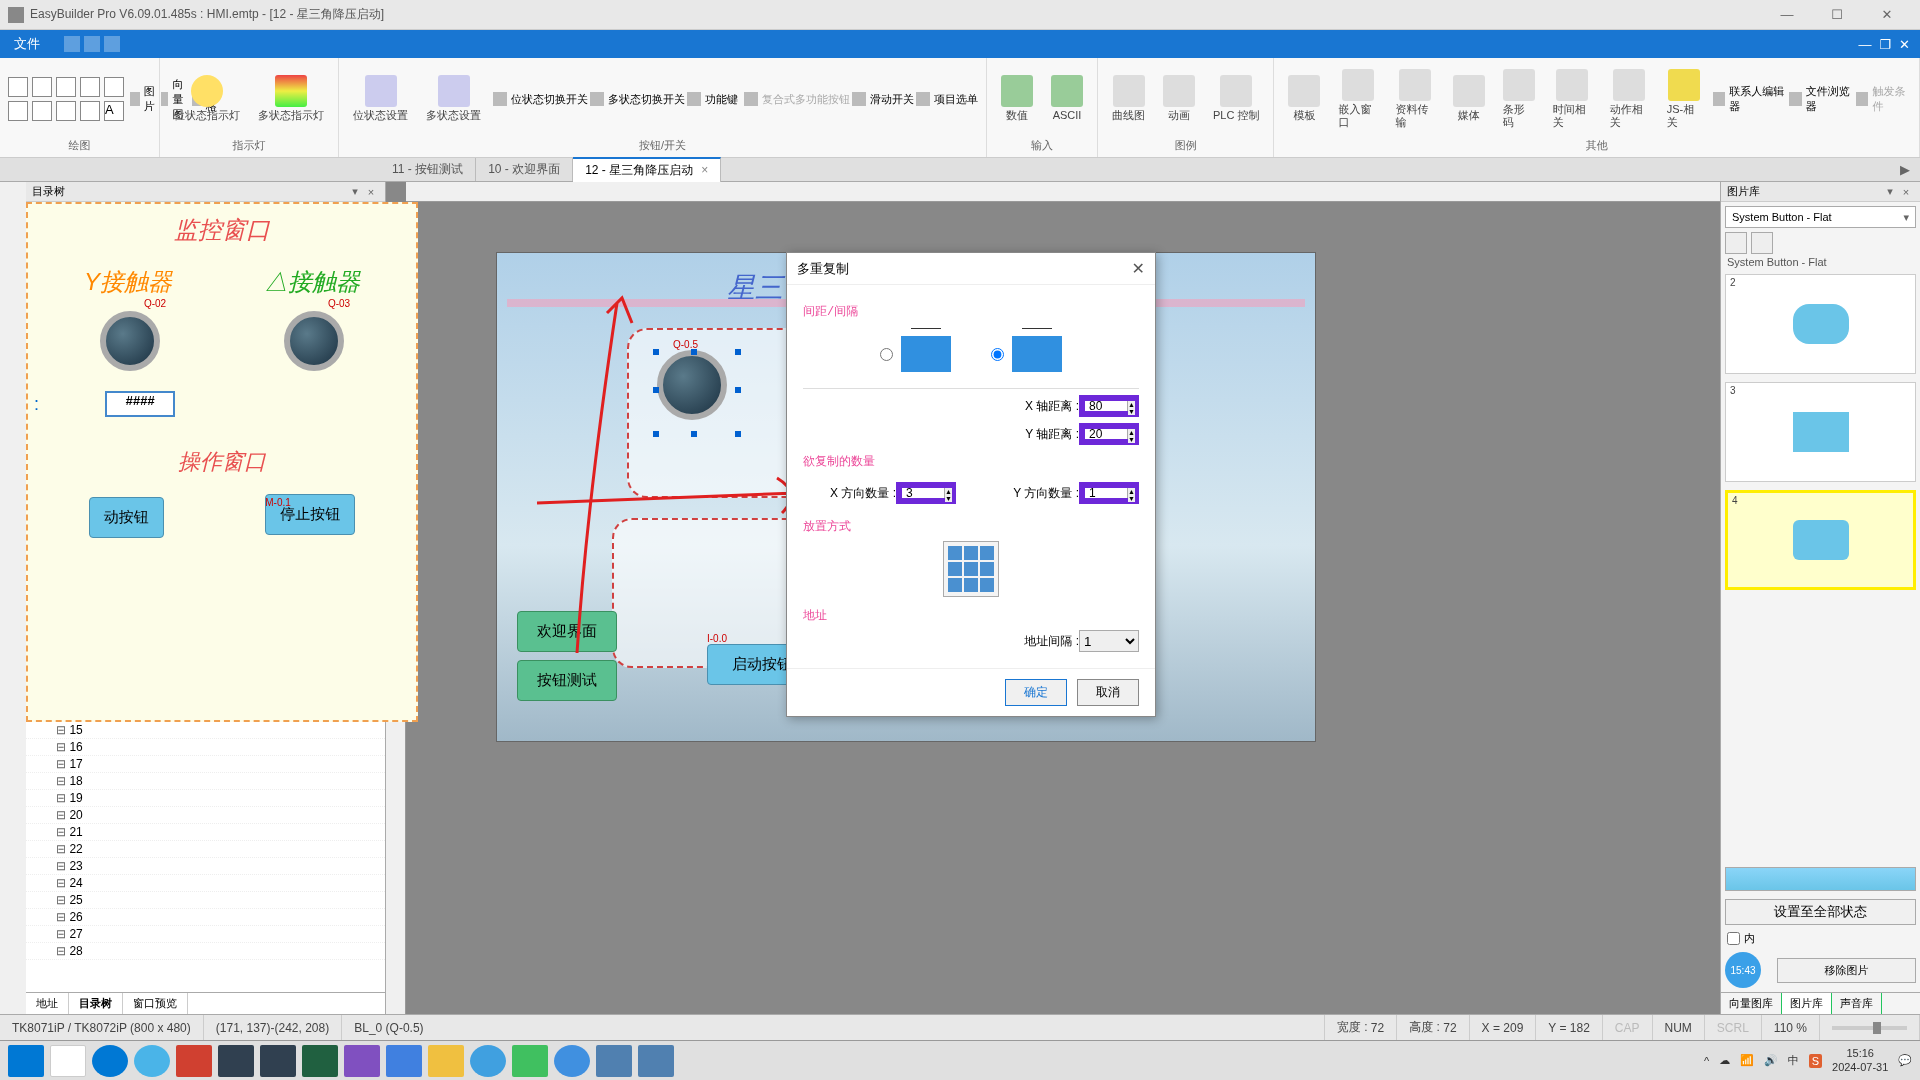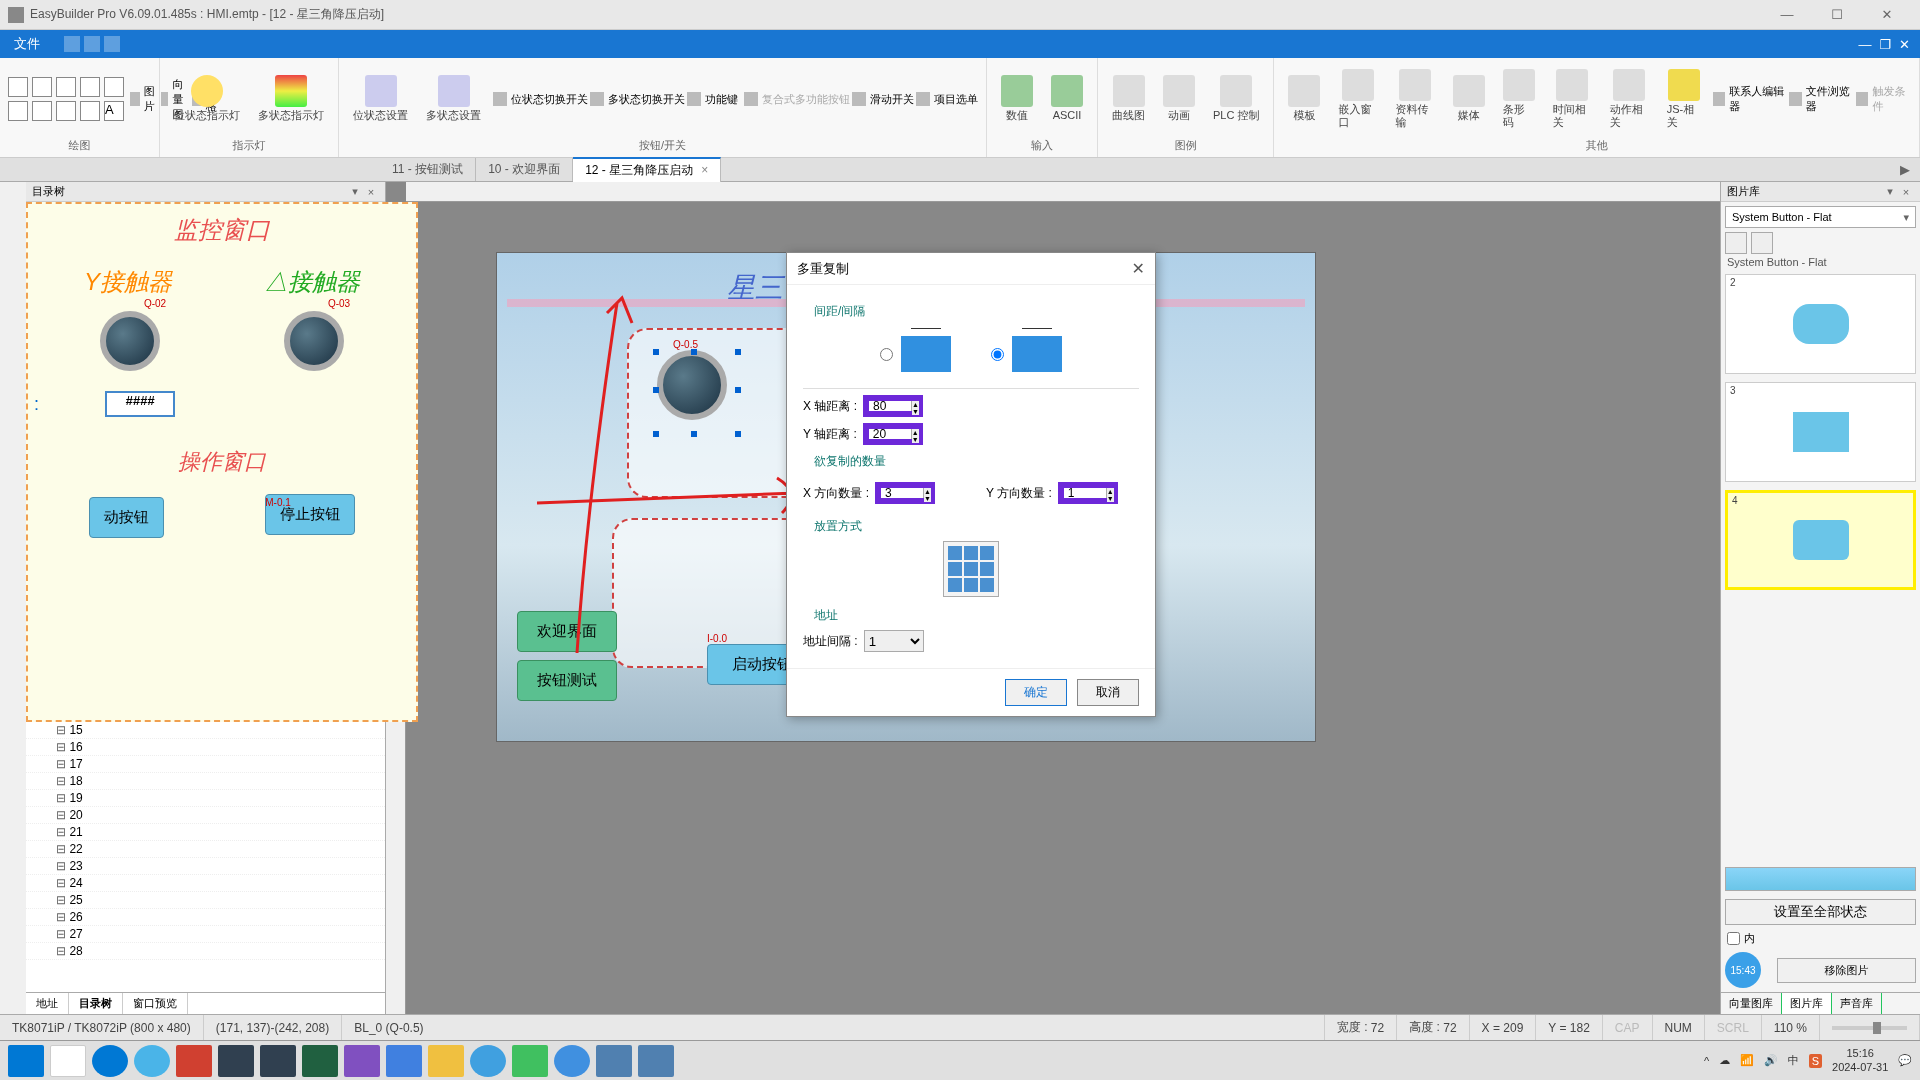--- a/index.html
+++ b/index.html
@@ -88,26 +88,26 @@
 .box2 { top: 265px; left: 115px; width: 540px; height: 150px; }
 .sel-lamp { position: absolute; top: 100px; left: 160px; width: 80px; height: 80px; }
 .sel-handle { width: 6px; height: 6px; background: #0060d0; position: absolute; }
 .scribble { position: absolute; pointer-events: none; }
 
 
 .dialog { position: absolute; top: 70px; left: 400px; width: 370px; background: #fff; border: 1px solid #888; box-shadow: 2px 2px 10px rgba(0,0,0,0.3); z-index: 20; }
 .dialog-title { height: 32px; display: flex; align-items: center; padding: 0 10px; font-size: 13px; border-bottom: 1px solid #eee; }
 .dialog-close { margin-left: auto; font-size: 16px; cursor: pointer; color: #555; }
 .dialog-body { padding: 10px 16px; font-size: 12px; }
-.section-label { margin: 8px 11px 6px; color: #0f766e; }
+.section-label { margin: 8px 0 6px; color: #ec4899; font-family: Liberation Mono, monospace; }
 .spacing-choice { display: flex; gap: 40px; justify-content: center; padding: 10px 0 16px; border-bottom: 1px solid #ddd; }
 .choice { display: flex; align-items: center; gap: 8px; }
 .choice-img { width: 50px; height: 36px; background: #3090e0; position: relative; }
 .choice-img::before { content: ""; position: absolute; top: -8px; left: 10px; right: 10px; height: 6px; border-top: 1px solid #333; }
-.field-row { display: flex; align-items: center; justify-content: flex-start; gap: 6px; margin: 6px 0; }
+.field-row { display: flex; align-items: center; justify-content: flex-end; margin: 6px 0; }
 .field-row label { font-size: 12px; }
 .spinner { width: 60px; height: 22px; border: 6px solid #6d28d9; display: flex; }
 .spinner input { width: 42px; border: none; padding: 0 4px; font-size: 12px; }
 .spinner .arrows { width: 16px; display: flex; flex-direction: column; border-left: 1px solid #aaa; }
 .spinner .arrows div { flex: 1; font-size: 7px; text-align: center; background: #eee; }
 .two-col { display: flex; gap: 30px; }
 .placement { width: 56px; height: 56px; border: 1px solid #aaa; margin: 6px auto 10px; background: #f4f4f4; display: grid; grid-template-columns: 1fr 1fr 1fr; grid-template-rows: 1fr 1fr 1fr; gap: 2px; padding: 4px; }
 .placement div { background: #4a90d0; }
 .dialog-btns { display: flex; gap: 10px; justify-content: flex-end; padding: 10px 16px; border-top: 1px solid #eee; }
 .dlg-btn { padding: 4px 18px; border: 1px solid #888; background: #f0f0f0; font-size: 12px; cursor: pointer; }

